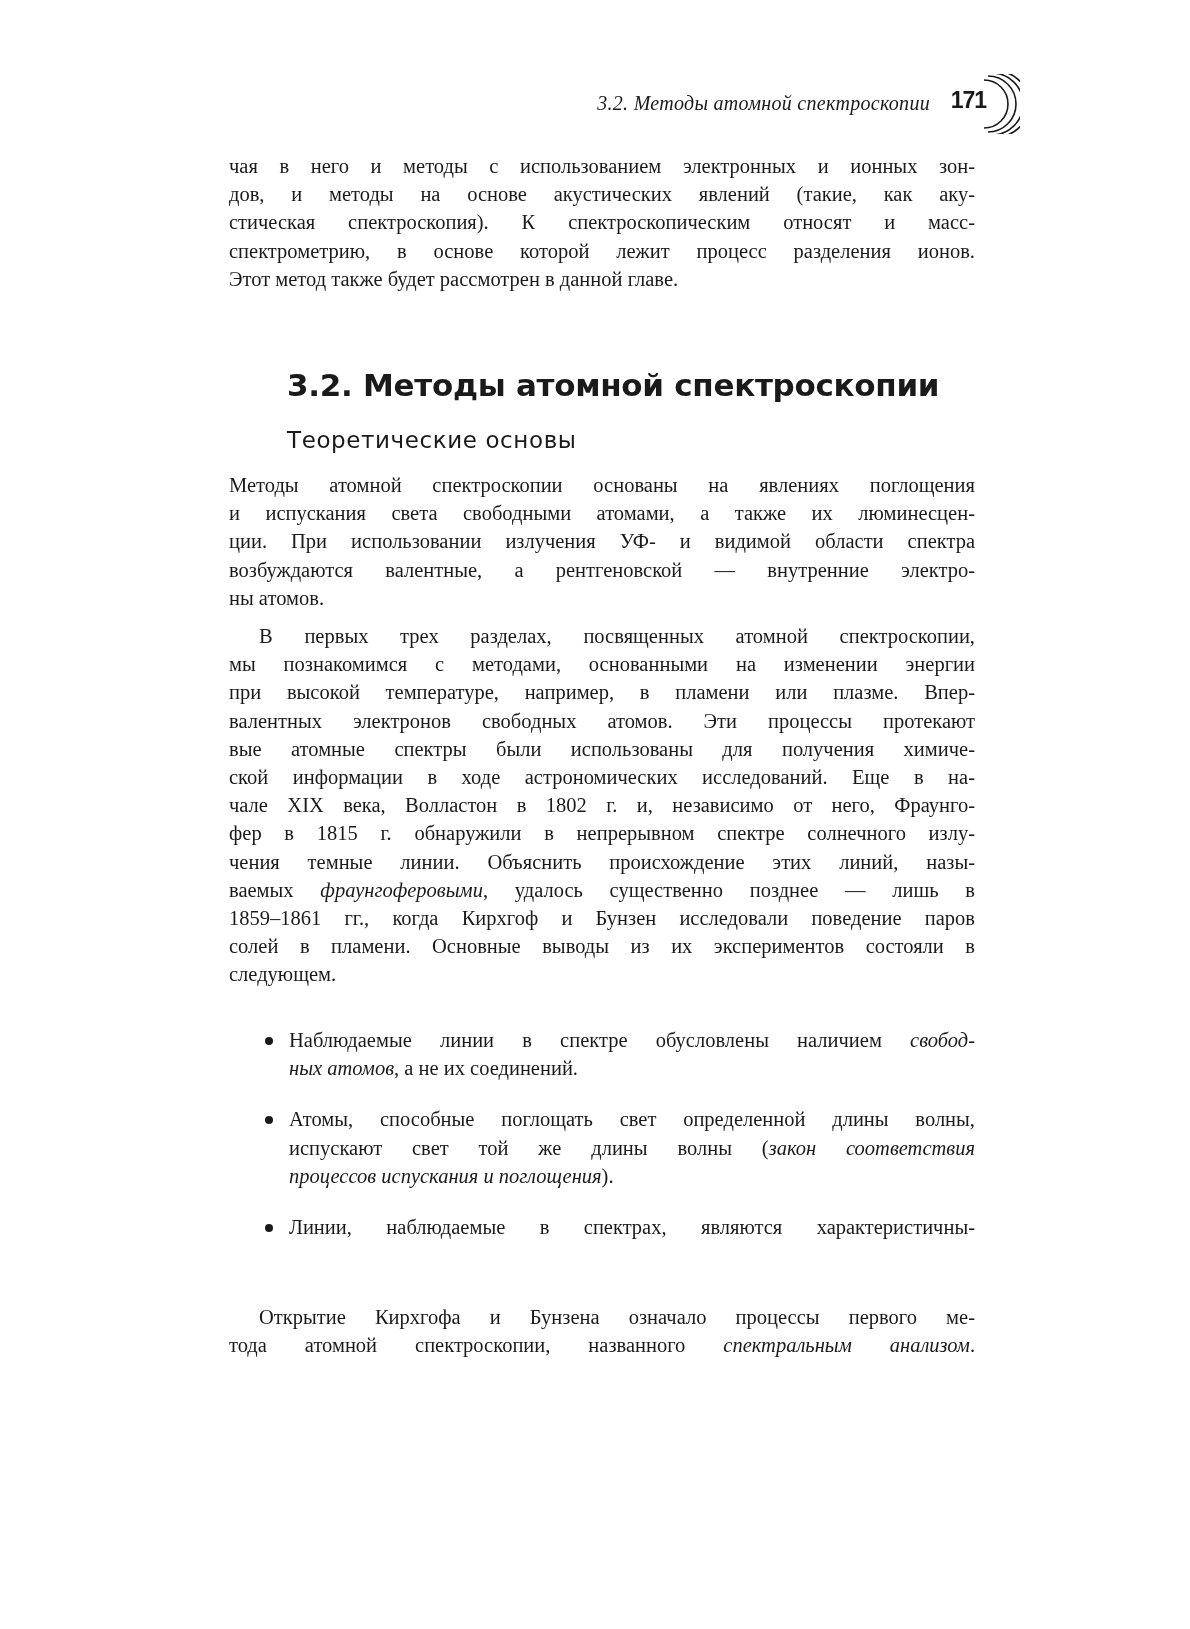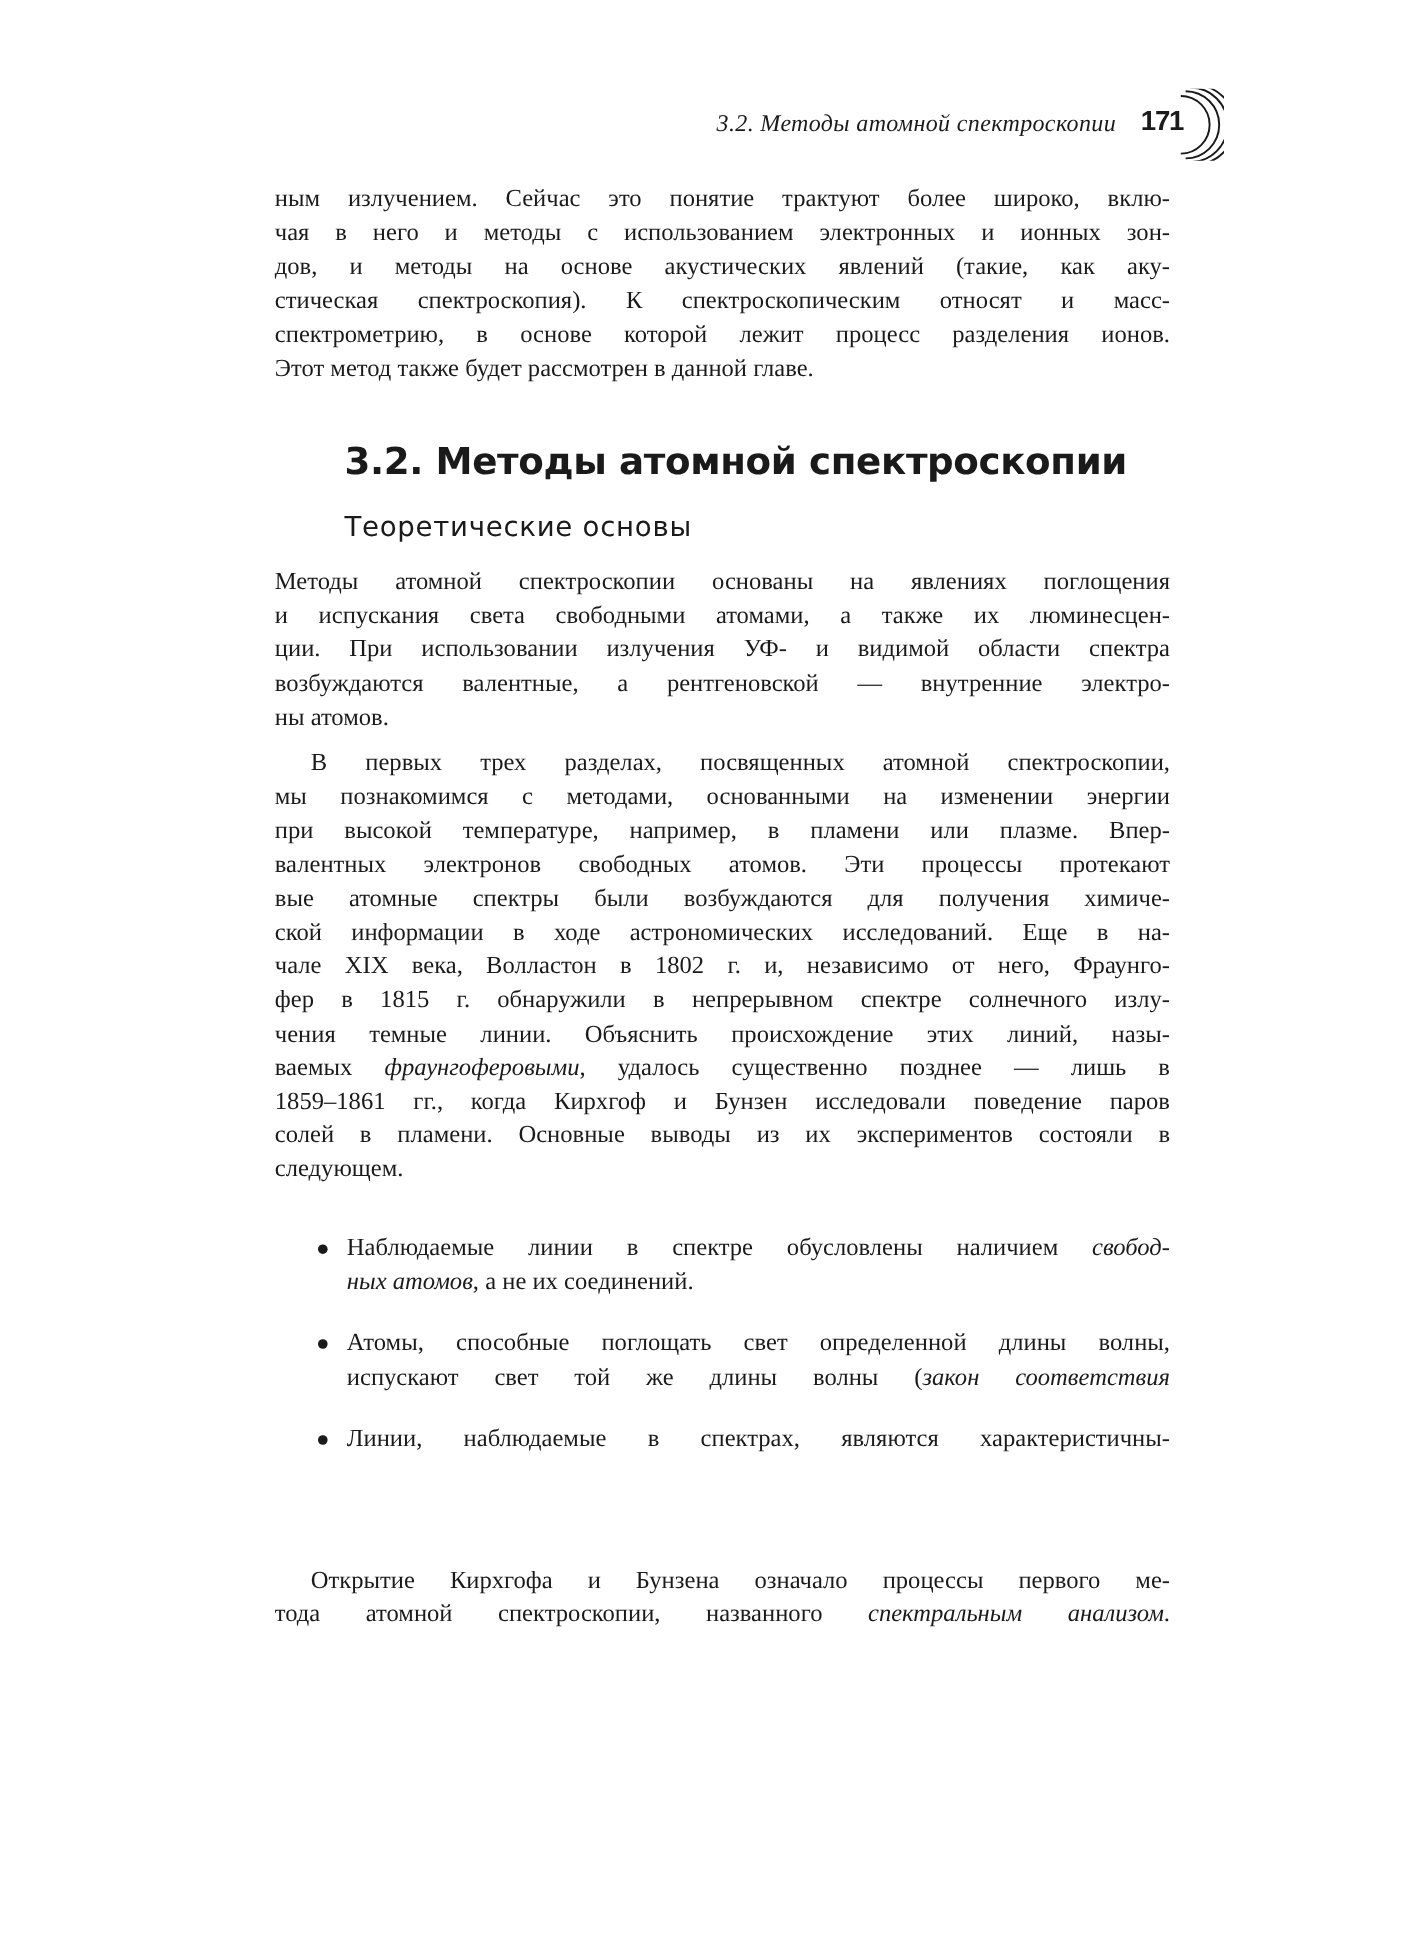--- a/index.html
+++ b/index.html
@@ -40,21 +40,20 @@
       <g fill="none" stroke="#1a1a1a" stroke-width="1.6">
         <path d="M4 6 A 24 24 0 0 1 4 54"></path>
         <path d="M8 2 A 28 28 0 0 1 8 58"></path>
         <path d="M12 -1 A 31 31 0 0 1 12 61"></path>
         <path d="M16 -3 A 33 33 0 0 1 16 63"></path>
       </g>
     </svg>
   </div>
 
   <div class="text-block" style="top:152px;">
-    <span class="line">ным излучением. Сейчас это понятие трактуют более широко, вклю-</span>
     <span class="line">чая в него и методы с использованием электронных и ионных зон-</span>
     <span class="line">дов, и методы на основе акустических явлений (такие, как аку-</span>
     <span class="line">стическая спектроскопия). К спектроскопическим относят и масс-</span>
     <span class="line">спектрометрию, в основе которой лежит процесс разделения ионов.</span>
     <span class="line last">Этот метод также будет рассмотрен в данной главе.</span>
   </div>
 
   <div class="section-title sans">3.2. Методы атомной спектроскопии</div>
   <div class="subsection-title sans">Теоретические основы</div>
 
@@ -64,41 +63,42 @@
     <span class="line">ции. При использовании излучения УФ- и видимой области спектра</span>
     <span class="line">возбуждаются валентные, а рентгеновской — внутренние электро-</span>
     <span class="line last">ны атомов.</span>
   </div>
 
   <div class="text-block" style="top:622px;">
     <span class="line indent">В первых трех разделах, посвященных атомной спектроскопии,</span>
     <span class="line">мы познакомимся с методами, основанными на изменении энергии</span>
     <span class="line">при высокой температуре, например, в пламени или плазме. Впер-</span>
     <span class="line">валентных электронов свободных атомов. Эти процессы протекают</span>
-    <span class="line">вые атомные спектры были возбуждаются для получения химиче-</span>
+    <span class="line">вые атомные спектры были использованы для получения химиче-</span>
     <span class="line">ской информации в ходе астрономических исследований. Еще в на-</span>
     <span class="line">чале XIX века, Волластон в 1802 г. и, независимо от него, Фраунго-</span>
     <span class="line">фер в 1815 г. обнаружили в непрерывном спектре солнечного излу-</span>
     <span class="line">чения темные линии. Объяснить происхождение этих линий, назы-</span>
     <span class="line"><span>ваемых </span><em>фраунгоферовыми</em><span>, удалось существенно позднее — лишь в</span></span>
     <span class="line">1859–1861 гг., когда Кирхгоф и Бунзен исследовали поведение паров</span>
     <span class="line">солей в пламени. Основные выводы из их экспериментов состояли в</span>
     <span class="line last">следующем.</span>
   </div>
 
   <div class="bullet-list" style="top:1026px;">
     <div class="bullet-item">
       <span class="bullet-dot"></span>
       <span class="line"><span>Наблюдаемые линии в спектре обусловлены наличием </span><em>свобод-</em></span>
       <span class="line last"><em>ных атомов</em><span>, а не их соединений.</span></span>
     </div>
     <div class="bullet-item">
       <span class="bullet-dot"></span>
       <span class="line">Атомы, способные поглощать свет определенной длины волны,</span>
       <span class="line"><span>испускают свет той же длины волны (</span><em>закон соответствия</em></span>
+      <span class="line last"><em>процессов испускания и поглощения</em><span>).</span></span>
     </div>
     <div class="bullet-item">
       <span class="bullet-dot"></span>
       <span class="line">Линии, наблюдаемые в спектрах, являются характеристичны-</span>
     </div>
   </div>
 
   <div class="text-block" style="top:1303px;">
     <span class="line indent">Открытие Кирхгофа и Бунзена означало процессы первого ме-</span>
     <span class="line"><span>тода атомной спектроскопии, названного </span><em>спектральным анализом</em><span>.</span></span>

